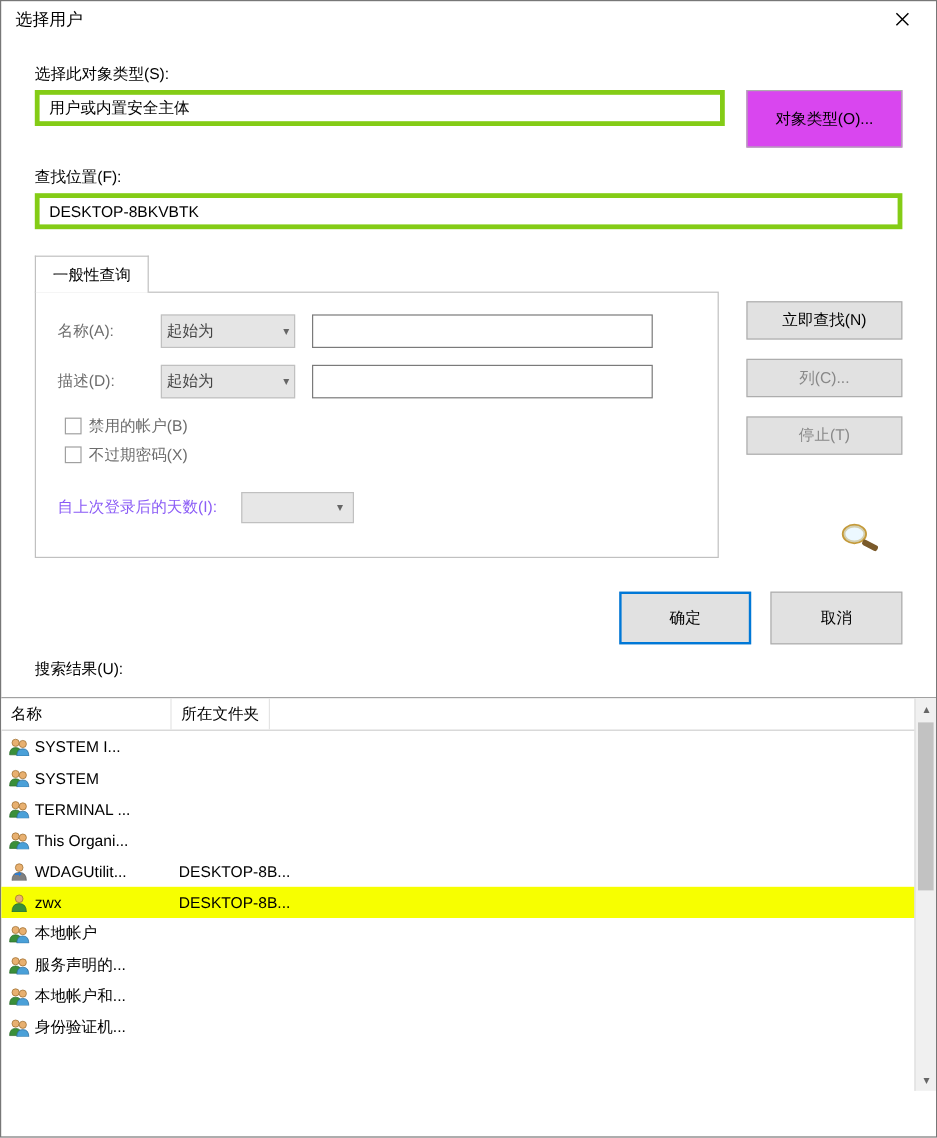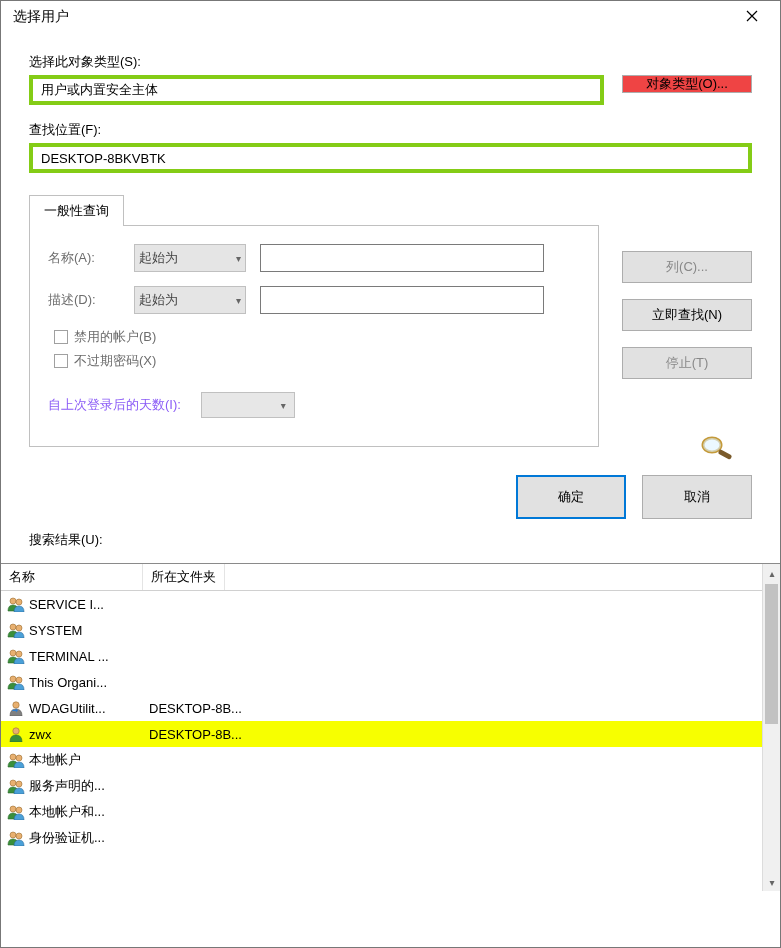--- a/index.html
+++ b/index.html
@@ -9,21 +9,21 @@
   
   .titlebar { display:flex; align-items:center; justify-content:space-between; height:32px; padding:0 6px 0 12px; }
   .titlebar-title { font-size:14px; }
   .close-btn { width:44px; height:28px; display:flex; align-items:center; justify-content:center; cursor:pointer; }
 
   .content { padding: 10px 28px 8px 28px; }
 
   .field-label { margin: 10px 0 4px 0; }
   .row { display:flex; gap:18px; align-items:stretch; }
   .ro-box { flex:1; border:4px solid #84cc16; padding:6px 8px; background:#fff; height:30px; display:flex; align-items:center; }
-  .side-btn { width:130px; height:18px; border:1px solid #adadad; background:#ef4444; cursor:pointer; display:flex; align-items:center; justify-content:center; }
+  .side-btn { width:130px; height:48px; border:1px solid #adadad; background:#d946ef; cursor:pointer; display:flex; align-items:center; justify-content:center; }
 
   
   .tab-wrap { margin-top:22px; position:relative; }
   .tab-row { display:flex; }
   .tab { border:1px solid #c0c0c0; border-bottom:none; padding:6px 14px; background:#fff; position:relative; z-index:2; }
   .tab-body { border:1px solid #c0c0c0; padding:18px 18px 28px 18px; margin-top:-1px; width:570px; background:#fff; }
 
   .query-row { display:flex; align-items:center; margin-bottom:14px; gap:14px; }
   .q-label { width:72px; color:#6d6d6d; }
   .q-combo { width:112px; height:28px; border:1px solid #c0c0c0; background:#e5e5e5; display:flex; align-items:center; justify-content:space-between; padding:0 4px; color:#444; }
@@ -162,25 +162,25 @@
       <div class="days-row">
         <div class="days-label">自上次登录后的天数(I):</div>
         <div class="days-combo">
           <span class="chev">▾</span>
         </div>
       </div>
     </div>
   </div>
 
   <div class="right-col">
+    <div class="right-btn">
+      <span>立即查找(N)</span>
+    </div>
     <div class="right-btn disabled">
       <span>列(C)...</span>
-    </div>
-    <div class="right-btn">
-      <span>立即查找(N)</span>
     </div>
     <div class="right-btn disabled">
       <span>停止(T)</span>
     </div>
   </div>
 
   <div class="find-icon">
     <svg width="44" height="32" viewBox="0 0 44 32">
         <use href="#ico-search"></use>
       </svg>
@@ -202,21 +202,21 @@
   <div class="thead">
     <div class="th c1">名称</div>
     <div class="th">所在文件夹</div>
   </div>
   <div class="tbody" id="rows-host">
       <div class="tr">
         <div class="td c1">
           <svg class="ico" viewBox="0 0 18 16">
             <use href="#ico-group"></use>
           </svg>
-          <span>SERVICE I...</span>
+          <span>SYSTEM I...</span>
         </div>
         <div class="td c2">
           <span></span>
         </div>
       </div>
       <div class="tr">
         <div class="td c1">
           <svg class="ico" viewBox="0 0 18 16">
             <use href="#ico-group"></use>
           </svg>

